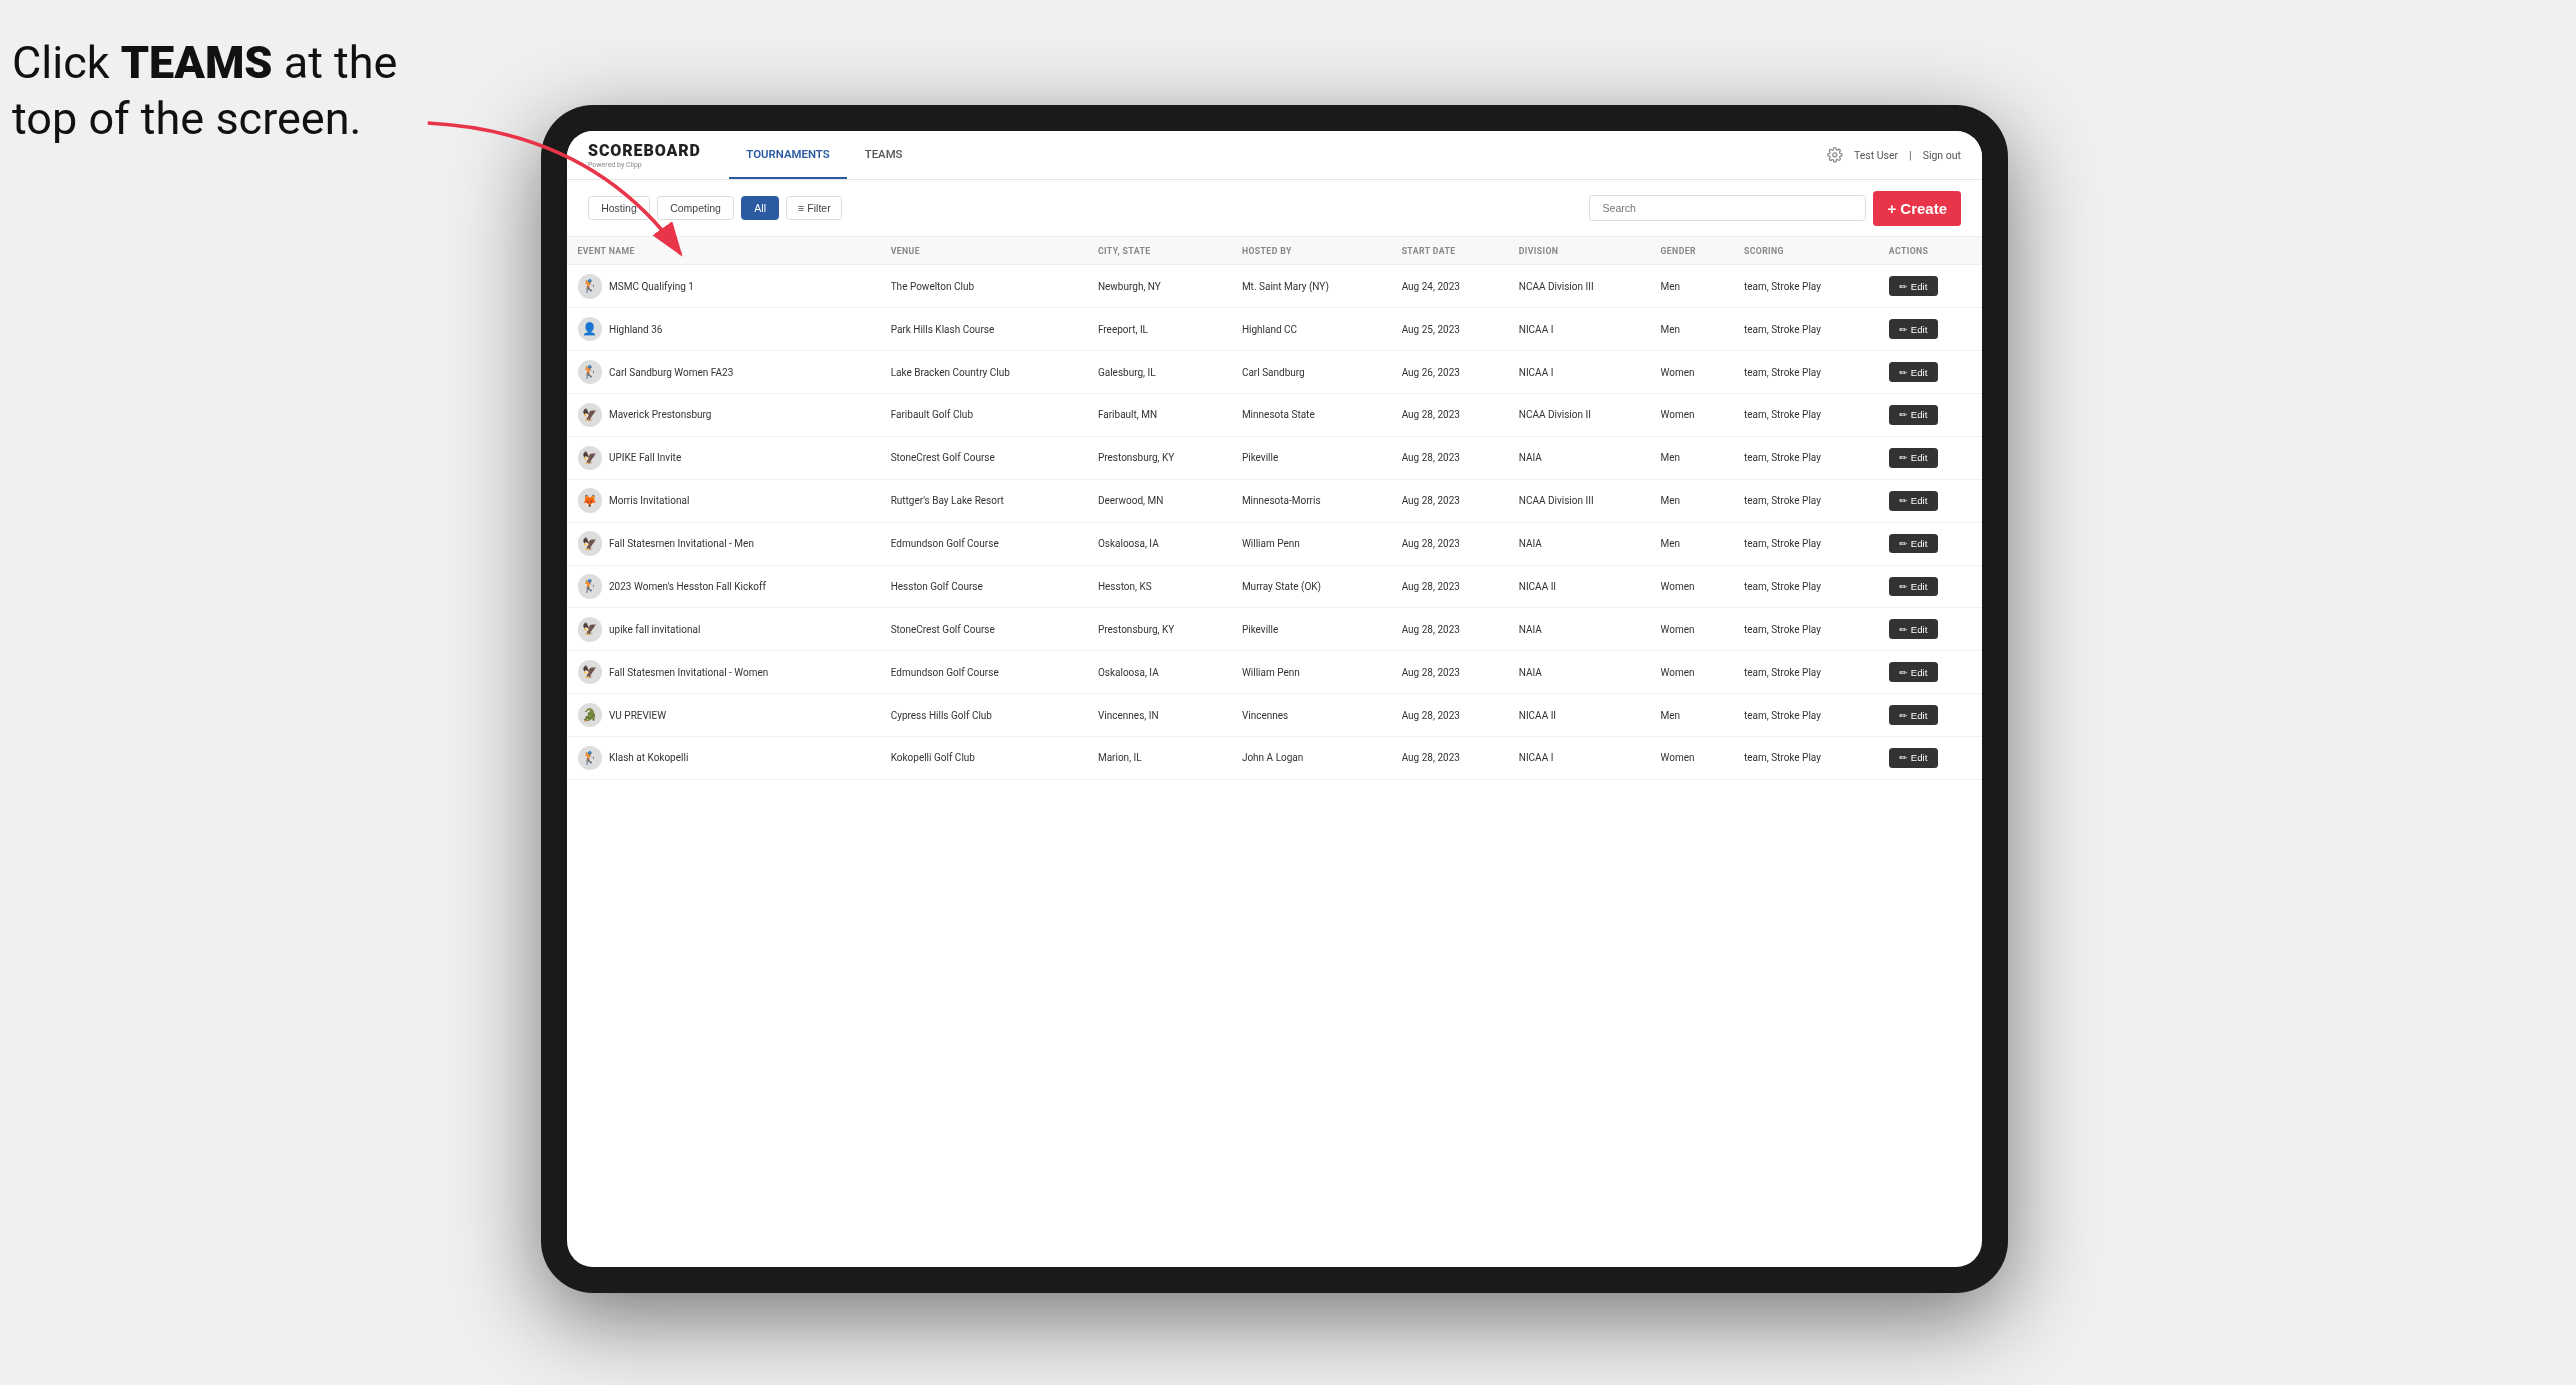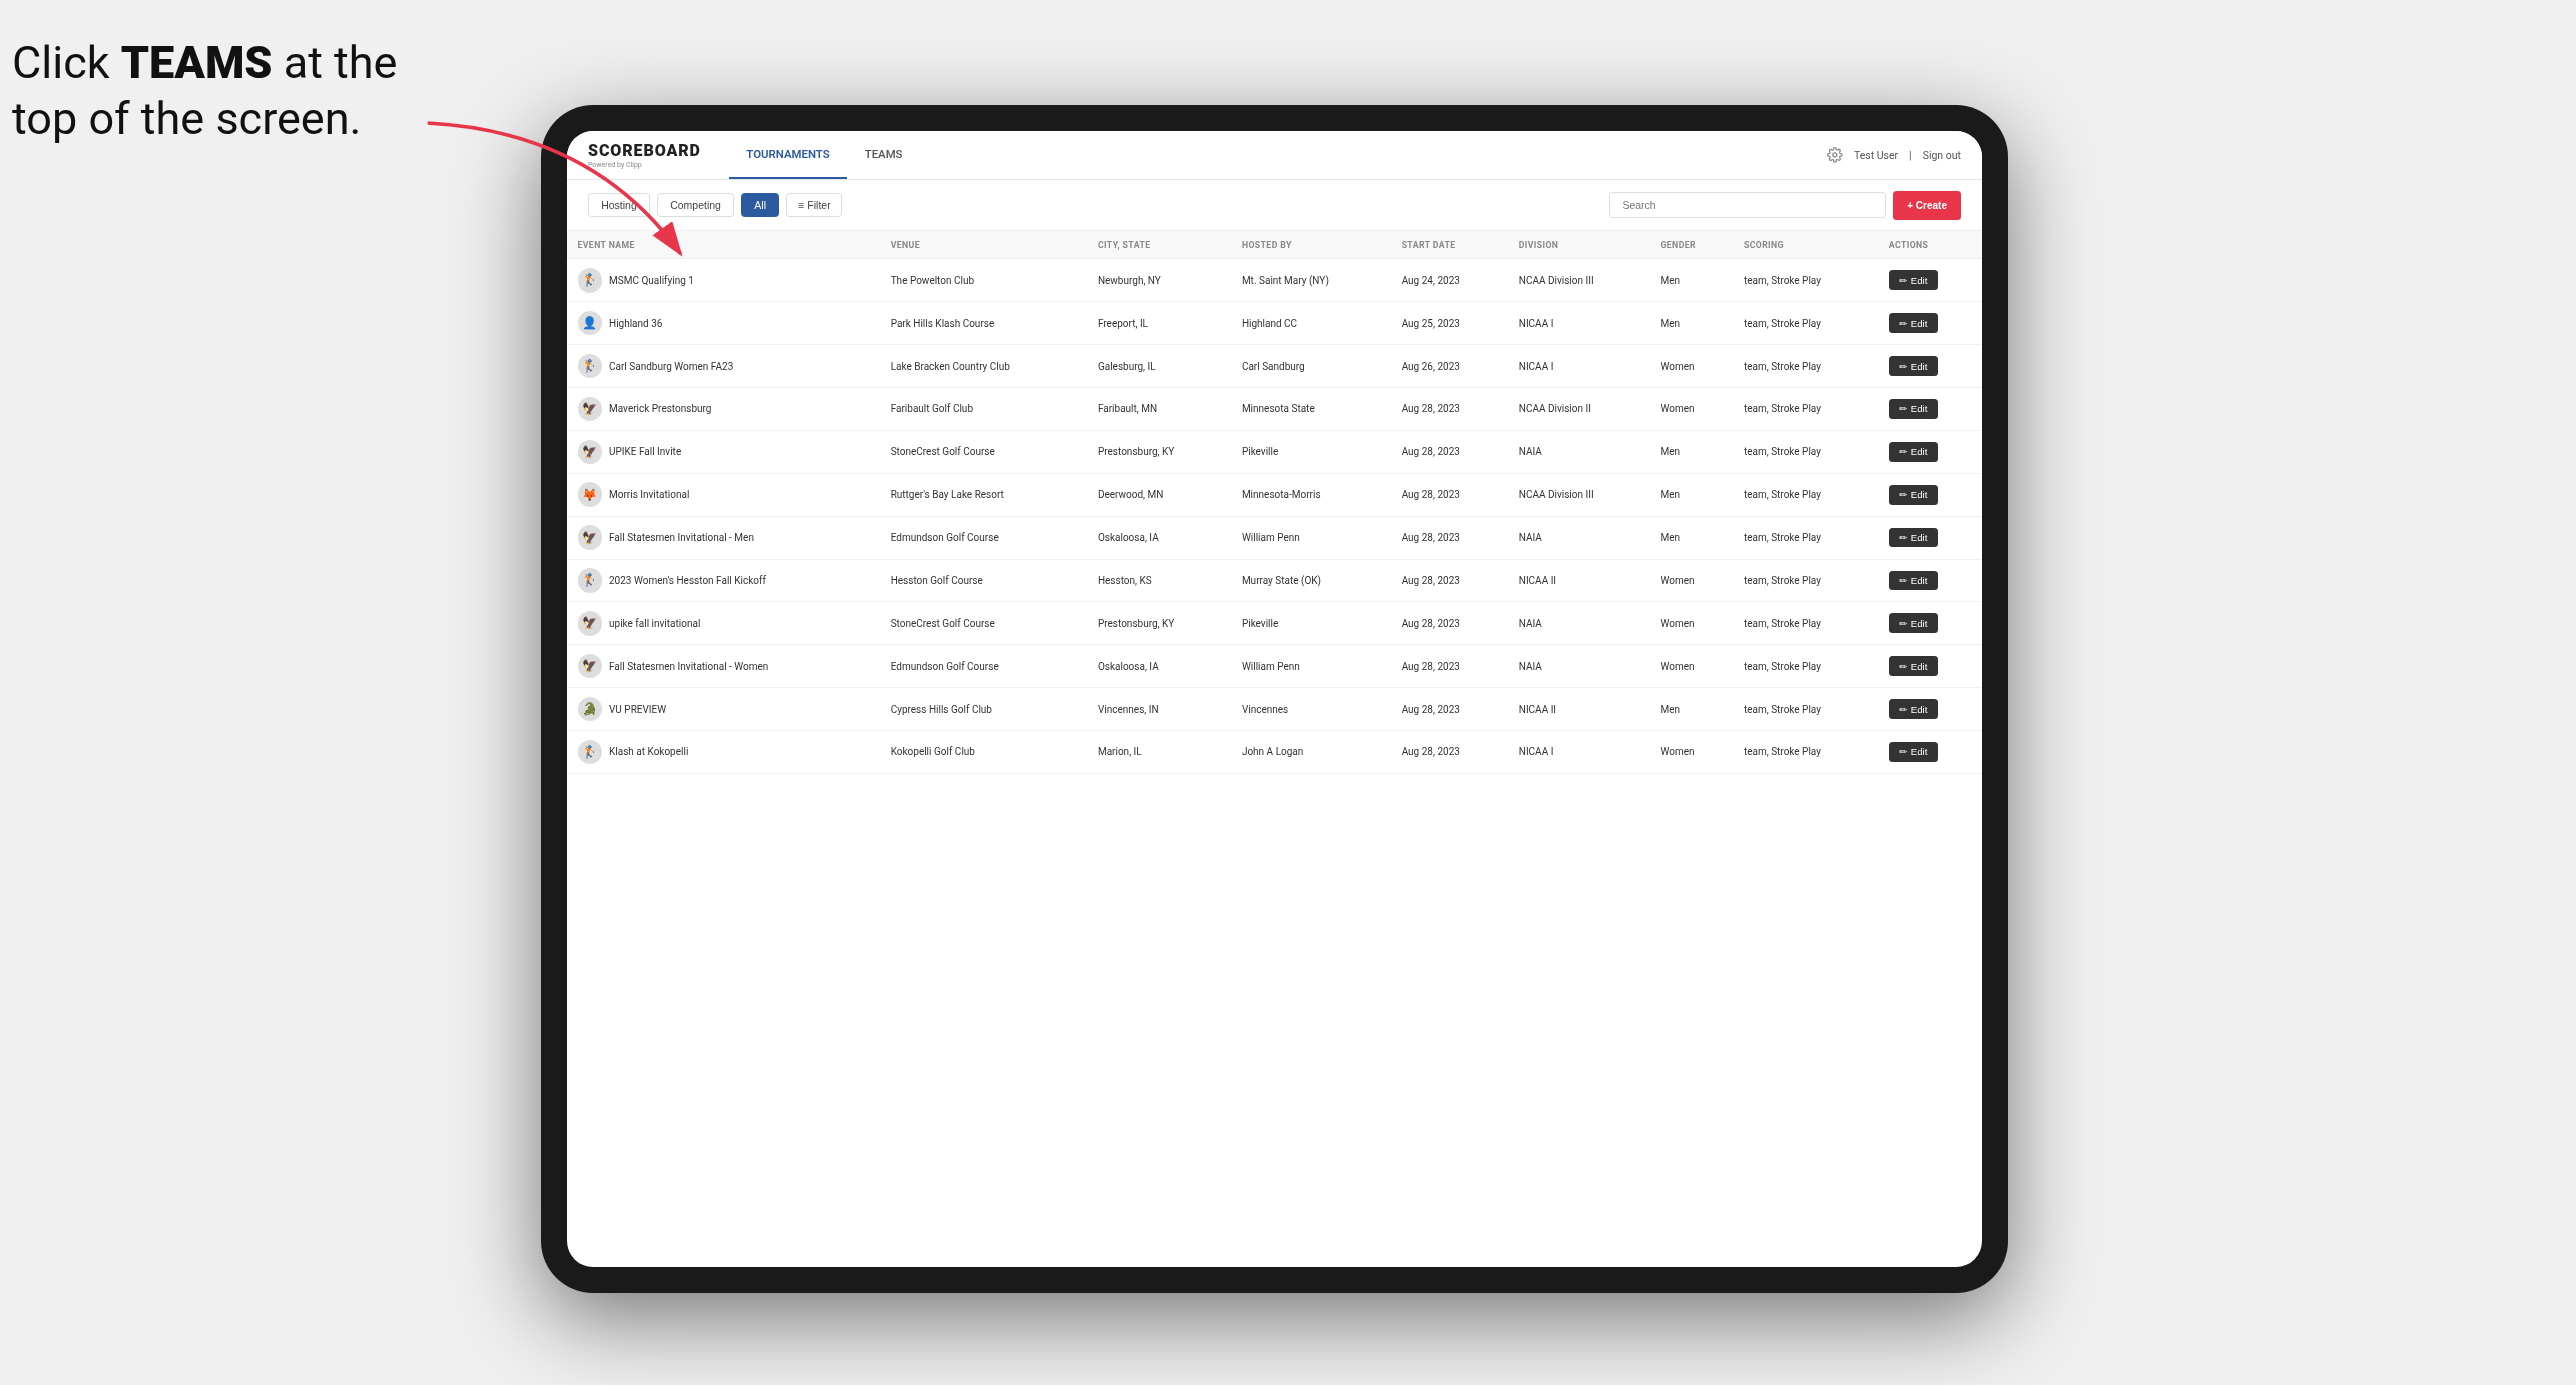--- a/index.html
+++ b/index.html
@@ -166,21 +166,21 @@
       font-size: 10.5px;
       border: 0.9px solid #ddd;
       border-radius: 3.5px;
       width: 277px;
       color: #888;
       background: #fff;
     }
 
     .create-btn {
       padding: 9px 14px;
-      font-size: 10px;
+      font-size: 15px;
       background: #e8354a;
       color: #fff;
       border: none;
       border-radius: 3.5px;
       cursor: pointer;
       font-weight: 600;
       display: flex;
       align-items: center;
       gap: 3.5px;
     }

